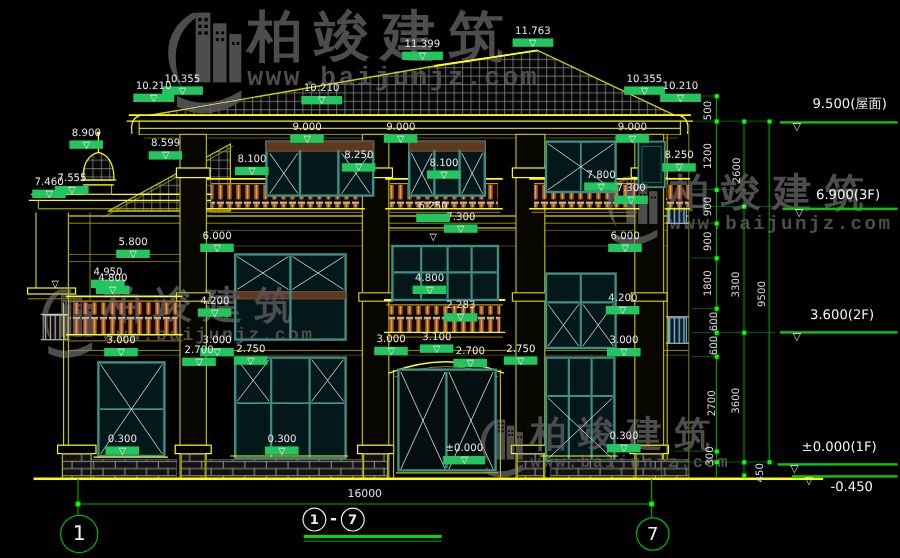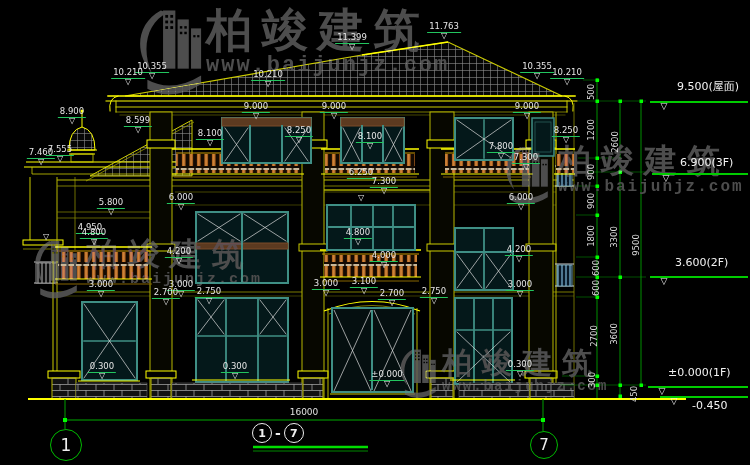--- a/index.html
+++ b/index.html
@@ -5,21 +5,21 @@
   html,body{margin:0;padding:0;background:#000;}
   #stage{position:relative;width:750px;height:465px;background:#000;overflow:hidden;
          font-family:"DejaVu Sans",sans-serif;}
   #drawing{position:absolute;left:0;top:0;z-index:1;}
   .wm{position:absolute;z-index:2;display:flex;align-items:flex-start;color:#4d4d4d;
       font-weight:bold;mix-blend-mode:lighten;pointer-events:none;}
   .wm-col{display:flex;flex-direction:column;justify-content:center;}
   .wm-hanzi{line-height:1.05;letter-spacing:10px;white-space:nowrap;}
   .wm-url{line-height:1.1;letter-spacing:2px;white-space:nowrap;font-family:Liberation Mono, monospace;}
   .dim{position:absolute;z-index:3;transform:translateX(-50%);
-       font-size:8.5px;line-height:1.15;color:#e6e6e6;border-bottom:1px solid #22c55e;
+       font-size:8.5px;line-height:1.15;color:#e6e6e6;border-bottom:7px solid #22c55e;
        padding:0 2px;white-space:nowrap;}
   .tri{position:absolute;z-index:3;transform:translateX(-50%);font-size:8px;line-height:1;
        color:#e6e6e6;}
   .vlab{position:absolute;z-index:3;transform:translate(-50%,-50%) rotate(-90deg);
         font-size:8.5px;line-height:1;color:#dcdcdc;white-space:nowrap;}
   .lvl{position:absolute;z-index:3;font-size:11px;color:#f2f2f2;white-space:nowrap;}
   .lvl-line{position:absolute;z-index:3;height:2px;background:#00cc00;}
   .lvl-tri{font-size:9px;color:#f0f0f0;}
   .plain{border-bottom:none;font-size:9px;color:#e0e0e0;}
   .axis-bubble{position:absolute;z-index:3;border:1.5px solid #00bb00;border-radius:50%;
@@ -419,21 +419,21 @@
     <span class="dim" style="left: 46px; top: 223px; margin-left: 44px;">4.950</span>
     <span class="tri" style="left: 46px; top: 233px;">▽</span>
     <span class="dim" style="left: 94px; top: 228px;">4.800</span>
     <span class="tri" style="left: 94px; top: 238px;">▽</span>
     <span class="dim" style="left: 358px; top: 228px;">4.800</span>
     <span class="tri" style="left: 358px; top: 238px;">▽</span>
     <span class="dim" style="left: 179px; top: 247px;">4.200</span>
     <span class="tri" style="left: 179px; top: 257px;">▽</span>
     <span class="dim" style="left: 519px; top: 245px;">4.200</span>
     <span class="tri" style="left: 519px; top: 255px;">▽</span>
-    <span class="dim" style="left: 384px; top: 251px;">4.000</span>
+    <span class="dim" style="left: 384px; top: 251px;">2.283</span>
     <span class="tri" style="left: 384px; top: 261px;">▽</span>
     <span class="dim" style="left: 364px; top: 277px;">3.100</span>
     <span class="tri" style="left: 364px; top: 287px;">▽</span>
     <span class="dim" style="left: 101px; top: 280px;">3.000</span>
     <span class="tri" style="left: 101px; top: 290px;">▽</span>
     <span class="dim" style="left: 181px; top: 280px;">3.000</span>
     <span class="tri" style="left: 181px; top: 290px;">▽</span>
     <span class="dim" style="left: 326px; top: 279px;">3.000</span>
     <span class="tri" style="left: 326px; top: 289px;">▽</span>
     <span class="dim" style="left: 520px; top: 280px;">3.000</span>

